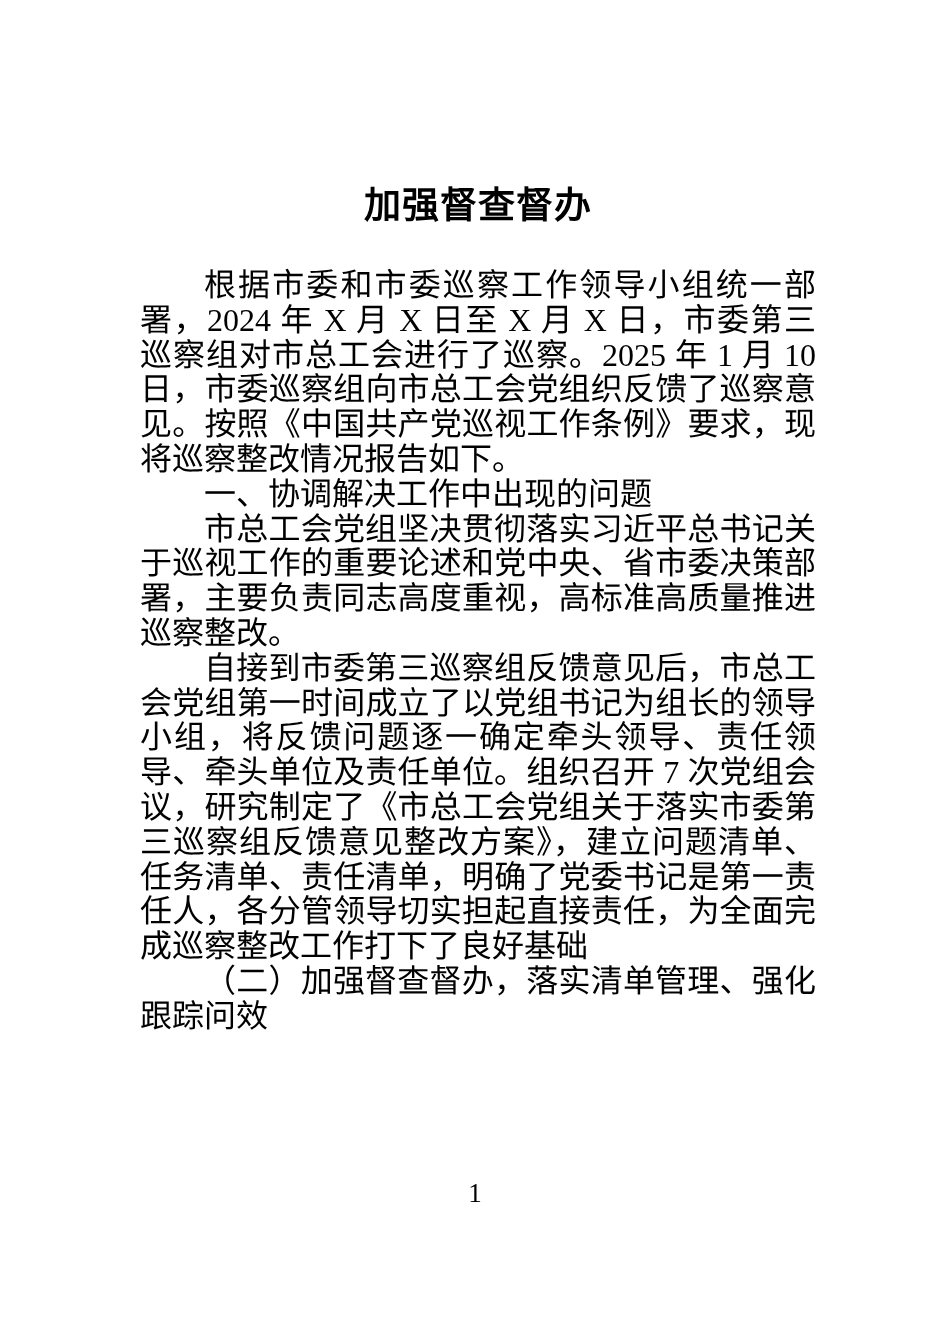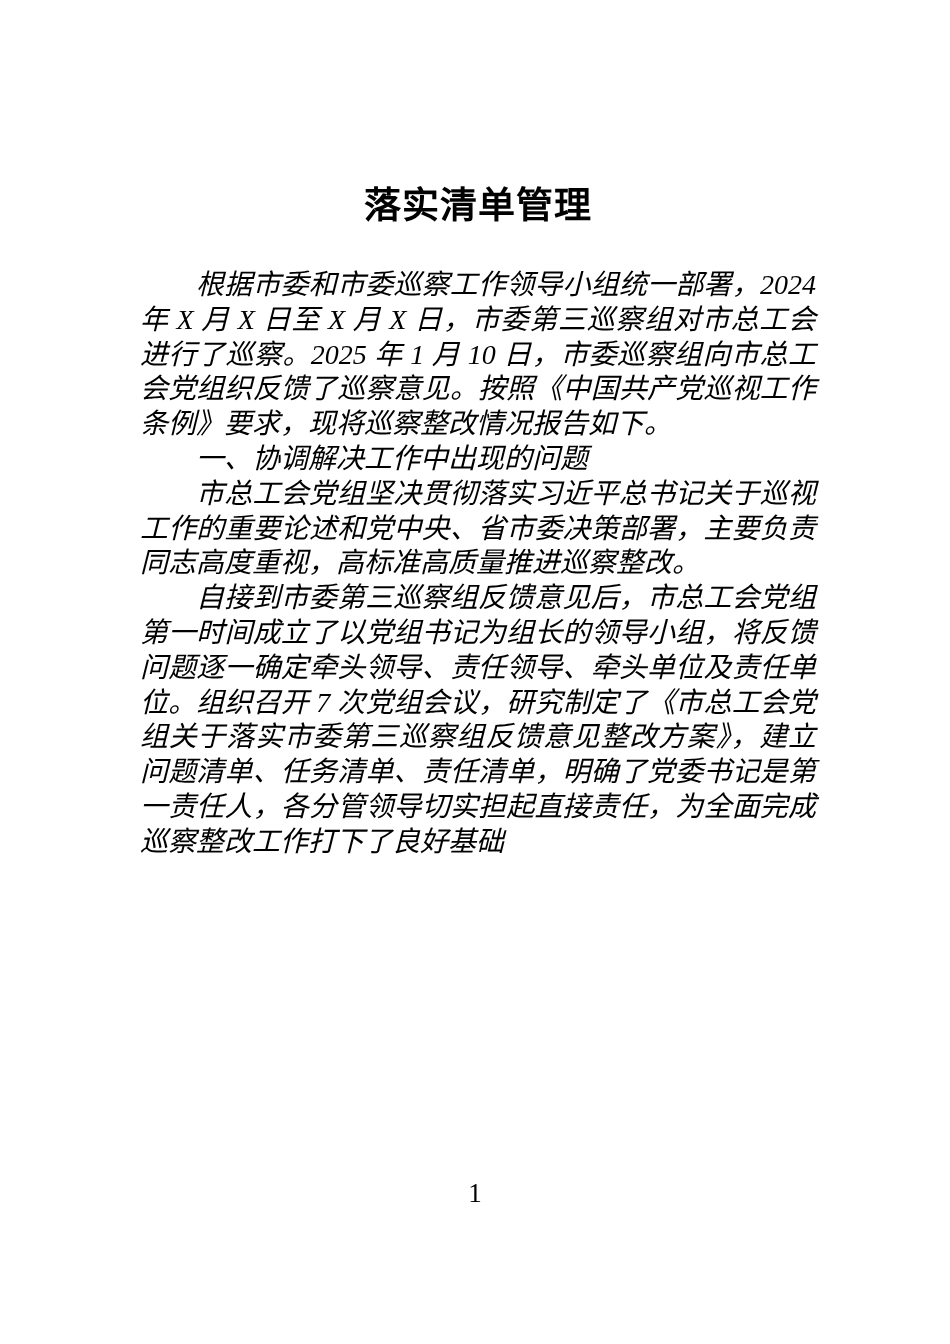--- a/index.html
+++ b/index.html
@@ -29,52 +29,52 @@
     line-height: 68px;
     letter-spacing: 1px;
     margin: 0 0 28px 0;
   }
   .doc-title .title-line {
     display: block;
     white-space: nowrap;
   }
   .body-text p {
     margin: 0;
-    font-size: 28px;
+    font-size: 32px;
     line-height: 34.8px;
     text-align: justify;
     text-indent: 2em;
     word-break: break-all;
-    font-style: italic;
   }
   .page-footer {
     position: absolute;
     left: 0;
     right: 0;
     top: 1176px;
     text-align: center;
     font-size: 27px;
     line-height: 34px;
   }
 </style>
 </head>
 <body>
 
 <div class="page" style="--page-bg: #ffffff; --page-fg: #000000;">
   <div class="content">
 
     <h1 class="doc-title">
-      <span class="title-line">落实清单管理</span>
+      <span class="title-line">加强督查督办</span>
     </h1>
 
     <div class="body-text">
       <p>根据市委和市委巡察工作领导小组统一部署，2024 年 X 月 X 日至 X 月 X 日，市委第三巡察组对市总工会进行了巡察。2025 年 1 月 10 日，市委巡察组向市总工会党组织反馈了巡察意见。按照《中国共产党巡视工作条例》要求，现将巡察整改情况报告如下。</p>
       <p>一、协调解决工作中出现的问题</p>
       <p>市总工会党组坚决贯彻落实习近平总书记关于巡视工作的重要论述和党中央、省市委决策部署，主要负责同志高度重视，高标准高质量推进巡察整改。</p>
       <p>自接到市委第三巡察组反馈意见后，市总工会党组第一时间成立了以党组书记为组长的领导小组，将反馈问题逐一确定牵头领导、责任领导、牵头单位及责任单位。组织召开 7 次党组会议，研究制定了《市总工会党组关于落实市委第三巡察组反馈意见整改方案》，建立问题清单、任务清单、责任清单，明确了党委书记是第一责任人，各分管领导切实担起直接责任，为全面完成巡察整改工作打下了良好基础</p>
+      <p>（二）加强督查督办，落实清单管理、强化跟踪问效</p>
     </div>
 
   </div>
 
   <div class="page-footer">
     <span>1</span>
   </div>
 </div>
 
 </body></html>

